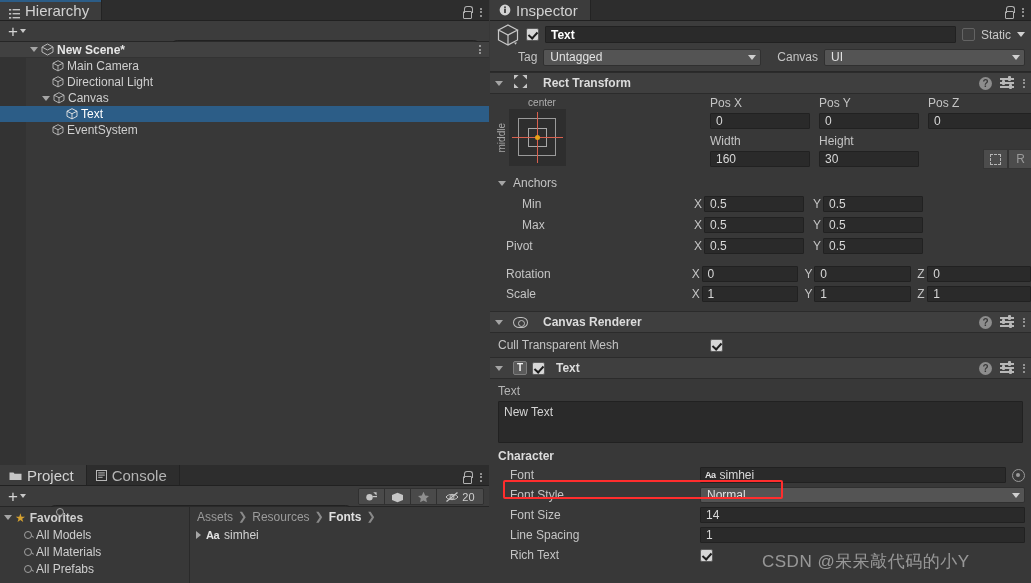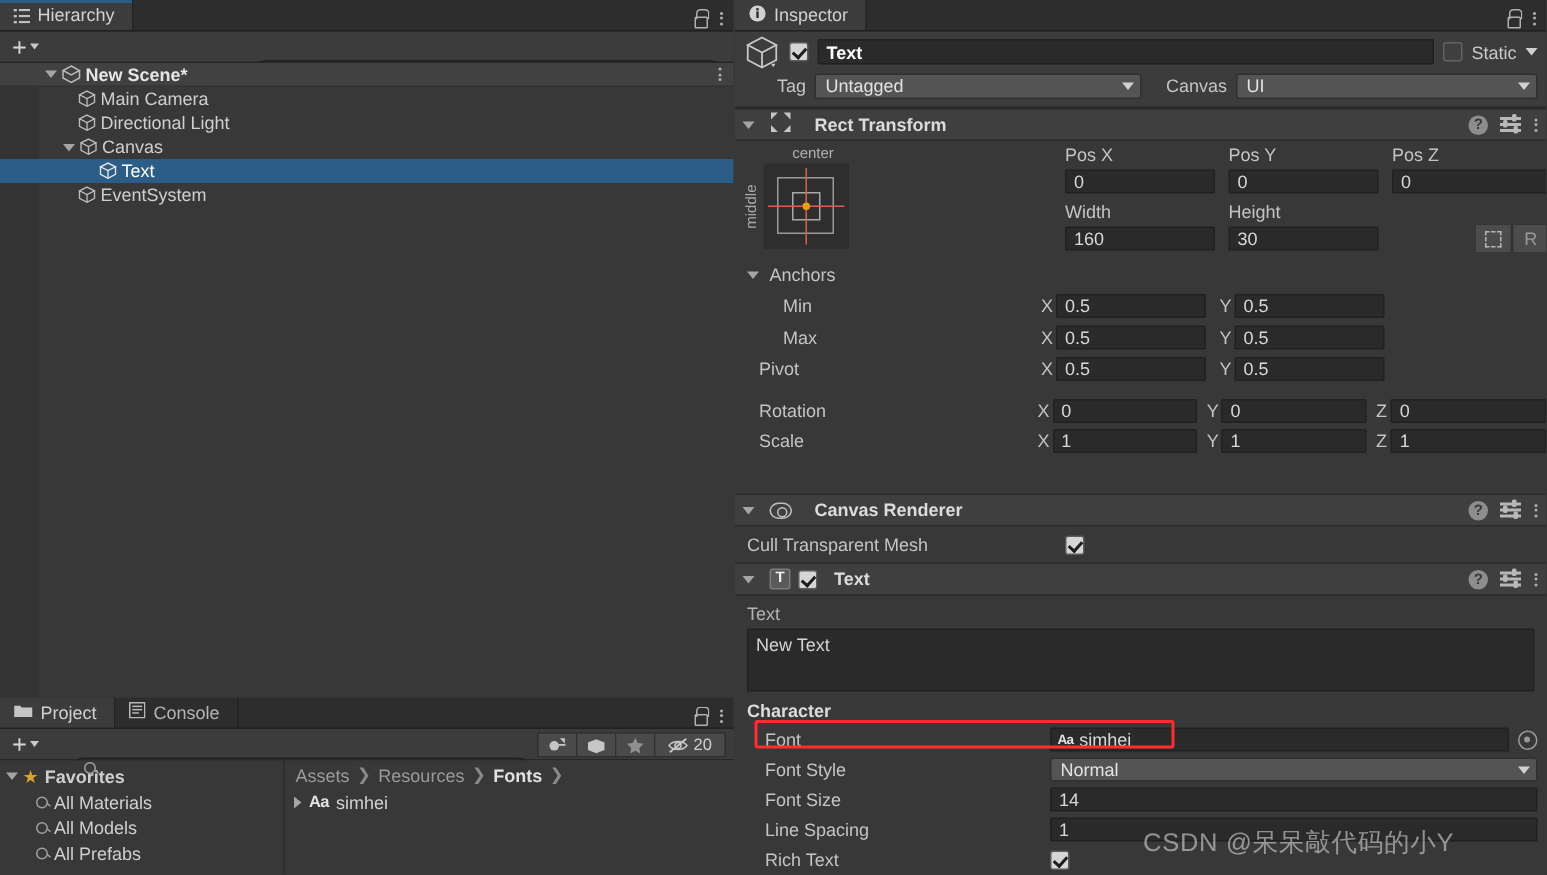--- a/index.html
+++ b/index.html
@@ -16,21 +16,21 @@
   
   .panel { position: absolute; background: #383838; overflow: hidden; }
   .tabbar {
     height: 21px; background: #2d2d2d;
     display: flex; align-items: flex-end; position: relative;
     border-bottom: 1px solid #212121;
   }
   .tab {
     height: 20px; padding: 0 12px 0 9px;
     display: flex; align-items: center; gap: 5px;
-    font-size: 12px; color: #b4b4b4; background: transparent;
+    font-size: 15px; color: #b4b4b4; background: transparent;
     border-right: 1px solid #232323;
   }
   .tab.active { background: #3c3c3c; color: #d2d2d2; }
   .tab.active.accent { box-shadow: inset 0 2px 0 0 #2c5d87; }
   .tabbar .spacer { flex: 1; }
   .tabbar-right { display: flex; align-items: center; gap: 7px; padding: 0 7px 2px 0; }
 
   .lock-icon { width: 11px; height: 12px; position: relative; display:inline-block; }
   .lock-icon::before {
     content: ""; position: absolute; left: 2px; top: 5px; width: 7px; height: 6px;
@@ -382,25 +382,25 @@
 
     <div class="p-split">
       <div class="p-left">
         <div class="p-row">
           <span class="tri"></span>
           <span class="star">★</span>
           <span style="font-weight:bold;">Favorites</span>
         </div>
         <div class="p-row" style="padding-left:24px;gap:4px;">
           <span class="mag"></span>
-          <span>All Materials</span>
+          <span>All Models</span>
         </div>
         <div class="p-row" style="padding-left:24px;gap:4px;">
           <span class="mag"></span>
-          <span>All Models</span>
+          <span>All Materials</span>
         </div>
         <div class="p-row" style="padding-left:24px;gap:4px;">
           <span class="mag"></span>
           <span>All Prefabs</span>
         </div>
       </div>
 
       <div class="p-right">
         <div class="breadcrumb">
           <span>Assets</span>
@@ -625,21 +625,21 @@
         <div class="num-field" style="width:98px;">
             <span>1</span>
           </div>
         <span class="axis" style="margin-left:6px;">Z</span>
         <div class="num-field" style="width:105px;">
             <span>1</span>
           </div>
       </div>
     </div>
 
-    <div class="comp-header" style="margin-top:40px;">
+    <div class="comp-header" style="margin-top:22px;">
       <span class="tri"></span>
       <span class="eye"></span>
       <span class="comp-title">Canvas Renderer</span>
       <div class="comp-icons">
         <span class="q-icon">?</span>
         <span class="pre-icon">
             <i></i>
             <i></i>
             <i></i>
             <b></b>

